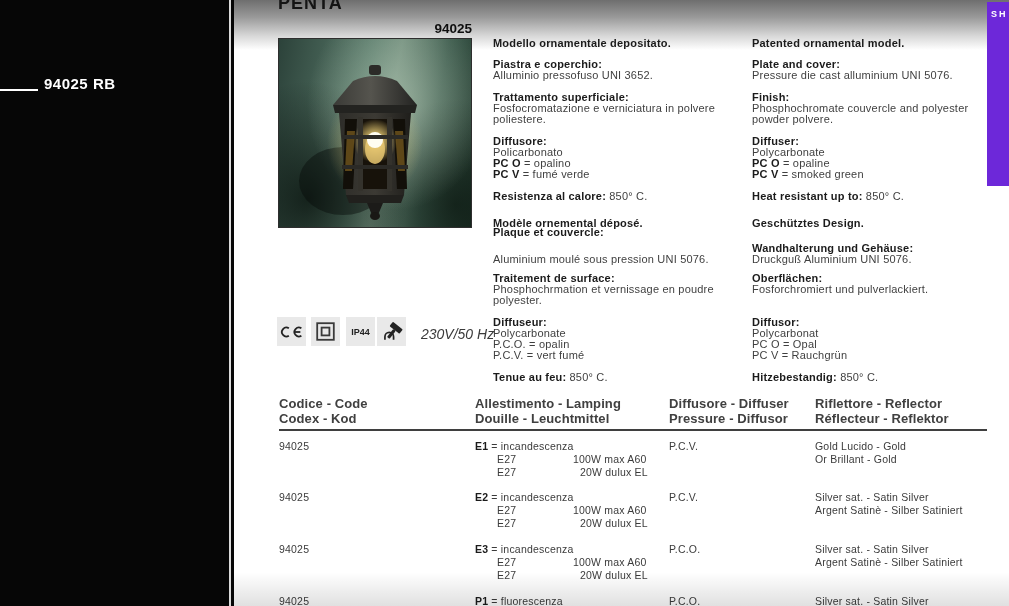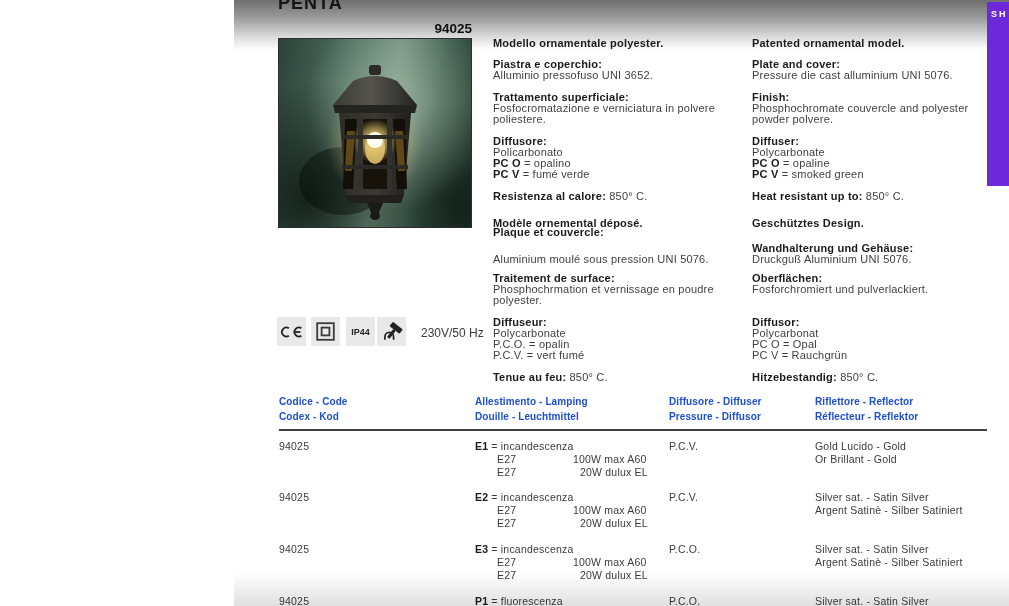--- a/index.html
+++ b/index.html
@@ -28,37 +28,42 @@
            radial-gradient(150px 170px at 92% 88%, rgba(8,18,12,.65), rgba(0,0,0,0) 62%),
            linear-gradient(100deg,#2c423a 0%,#597a6a 42%,#6e8a79 55%,#3c5a4c 76%,#22382d 100%);}
   .photo svg{position:absolute;left:0;top:0;}
   
   .t{position:absolute;font-size:11px;line-height:11px;color:#3f3f3f;white-space:nowrap;letter-spacing:.2px;}
   .b{font-weight:bold;color:#1b1b1b;}
   
   .icon-box{position:absolute;width:29px;height:29px;background:#e9e9e9;top:317px;
             display:flex;align-items:center;justify-content:center;}
   .ip-text{font-size:9px;font-weight:bold;color:#222;letter-spacing:0;}
-  .voltage{position:absolute;left:187px;top:326px;font-size:12px;color:#3a3a3a;white-space:nowrap;}
+  .voltage{position:absolute;left:187px;top:326px;font-size:14px;color:#3a3a3a;white-space:nowrap;font-style:italic;}
   
   .side-tab{position:absolute;left:753px;top:2px;width:22px;height:184px;background:#6d28d9;}
   .side-tab span{position:absolute;left:4px;top:7px;color:#ffffff;font-weight:bold;font-size:9px;
                  letter-spacing:2px;}
   
-  .th{position:absolute;font-size:10px;font-weight:bold;color:#1d4ed8;white-space:nowrap;letter-spacing:.1px;}
+  .th{position:absolute;font-size:13px;font-weight:bold;color:#404040;white-space:nowrap;letter-spacing:.1px;}
   .hrule{position:absolute;left:45px;top:429px;width:708px;height:2px;background:#3f3f3f;}
   .td{position:absolute;font-size:10.5px;color:#3b3b3b;white-space:nowrap;letter-spacing:.2px;}
   .bottom-fade{position:absolute;left:0;bottom:0;width:775px;height:34px;pointer-events:none;
                background:linear-gradient(rgba(0,0,0,0),rgba(0,0,0,.12));}
 </style>
 </head>
 <body>
 
 <div class="page">
 
+  <div class="sidebar">
+    <div class="sidebar-rule"></div>
+    <div class="sidebar-label">94025 RB</div>
+    <div class="sidebar-edge"></div>
+  </div>
 
   <div class="content">
     <div class="topgrad"></div>
     <div class="penta">PENTA</div>
     <div class="code-above">94025</div>
 
     <div class="photo">
       <svg width="192" height="188" viewBox="0 0 192 188">
         <defs>
           <radialGradient id="gGlow" cx="50%" cy="50%" r="50%">
@@ -94,21 +99,21 @@
         <rect x="79" y="78" width="5" height="74" fill="#34322c"></rect>
         <rect x="108" y="78" width="5" height="74" fill="#34322c"></rect>
         <rect x="63" y="96" width="66" height="4" fill="#2b2a26"></rect>
         <rect x="63" y="126" width="66" height="4" fill="#2b2a26"></rect>
         <path d="M67 156 L125 156 L122 164 L70 164 Z" fill="#21201d"></path>
         <path d="M88 164 L104 164 L99 176 L93 176 Z" fill="#1c1b19"></path>
         <ellipse cx="96" cy="177" rx="5" ry="4" fill="#191815"></ellipse>
       </svg>
     </div>
 
-    <div class="t b" style="left:259px;top:38px">Modello ornamentale polyester.</div>
+    <div class="t b" style="left:259px;top:38px">Modello ornamentale depositato.</div>
     <div class="t b" style="left:259px;top:59px">Piastra e coperchio:</div>
     <div class="t" style="left:259px;top:70px">Alluminio pressofuso UNI 3652.</div>
     <div class="t b" style="left:259px;top:92px">Trattamento superficiale:</div>
     <div class="t" style="left:259px;top:103px">Fosfocromatazione e verniciatura in polvere</div>
     <div class="t" style="left:259px;top:114px">poliestere.</div>
     <div class="t b" style="left:259px;top:136px">Diffusore:</div>
     <div class="t" style="left:259px;top:147px">Policarbonato</div>
     <div class="t" style="left:259px;top:158px"><span class="b">PC O</span><span> = opalino</span></div>
     <div class="t" style="left:259px;top:169px"><span class="b">PC V</span><span> = fumé verde</span></div>
     <div class="t" style="left:259px;top:191px"><span class="b">Resistenza al calore:</span><span> 850° C.</span></div>

